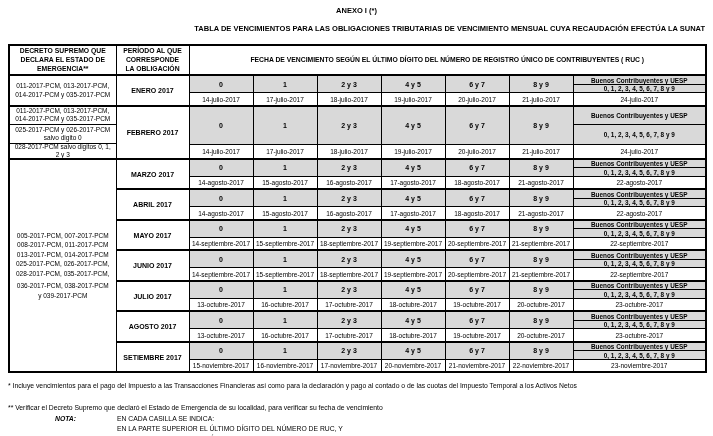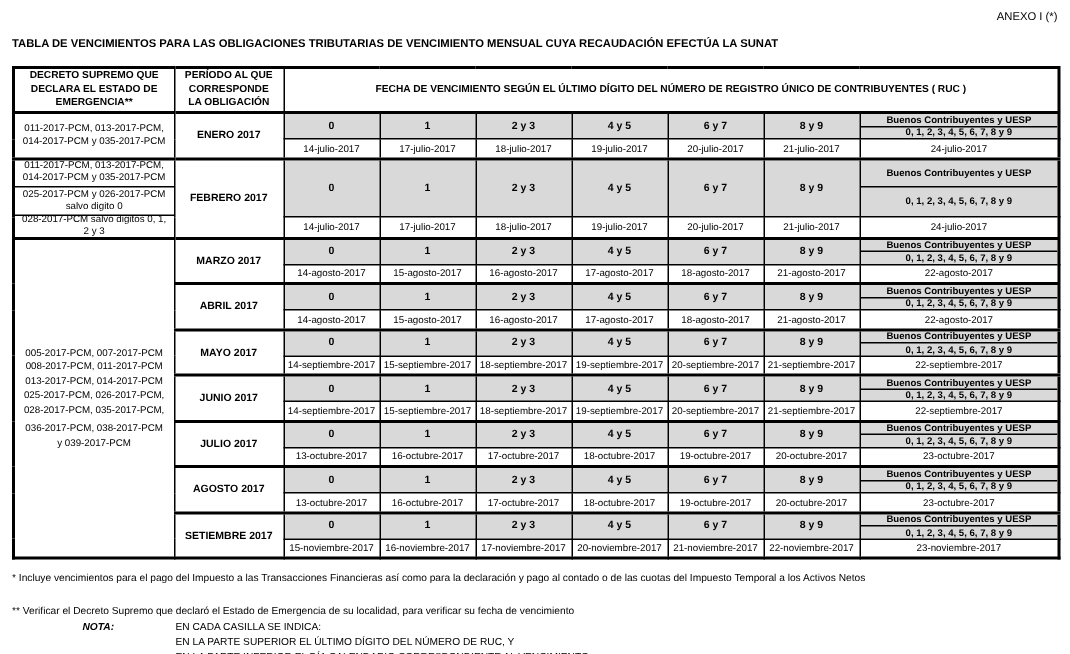--- a/index.html
+++ b/index.html
@@ -1,20 +1,20 @@
 <!DOCTYPE html>
 <html><head>
 <meta charset="utf-8">
 <style>
   html,body{margin:0;padding:0;width:713px;height:436px;overflow:hidden;background:#fff}
   body{font-family:"Liberation Sans",sans-serif;color:#000}
   *{box-sizing:border-box}
   .page{padding:6px 8px 0 8px}
-  .title{text-align:right;font-weight:normal;font-size:7.5px;line-height:9px}
-  .subtitle{text-align:left;font-weight:bold;font-size:7.5px;line-height:9px;margin-top:9px}
+  .title{text-align:center;font-weight:bold;font-size:7.5px;line-height:9px}
+  .subtitle{text-align:right;font-weight:bold;font-size:7.5px;line-height:9px;margin-top:9px}
   table{border-collapse:collapse;table-layout:fixed;width:697px;margin-top:11px;border:2px solid #000}
   td{border:1px solid #000;padding:0;text-align:center;vertical-align:middle;overflow:hidden}
   tr.bs > td{border-top:2px solid #000}
   tr.head > td{height:30px}
   tr.rd  > td{height:17px}
   tr.rt  > td{height:13px}
   tr.rdf > td{height:37px}
   tr.rtf > td{height:14px}
   .hc{font-weight:bold;font-size:6.8px;line-height:1.3;padding:1px 5px}
   .dec{font-size:6.5px;line-height:1.35;padding:1px 3px}

